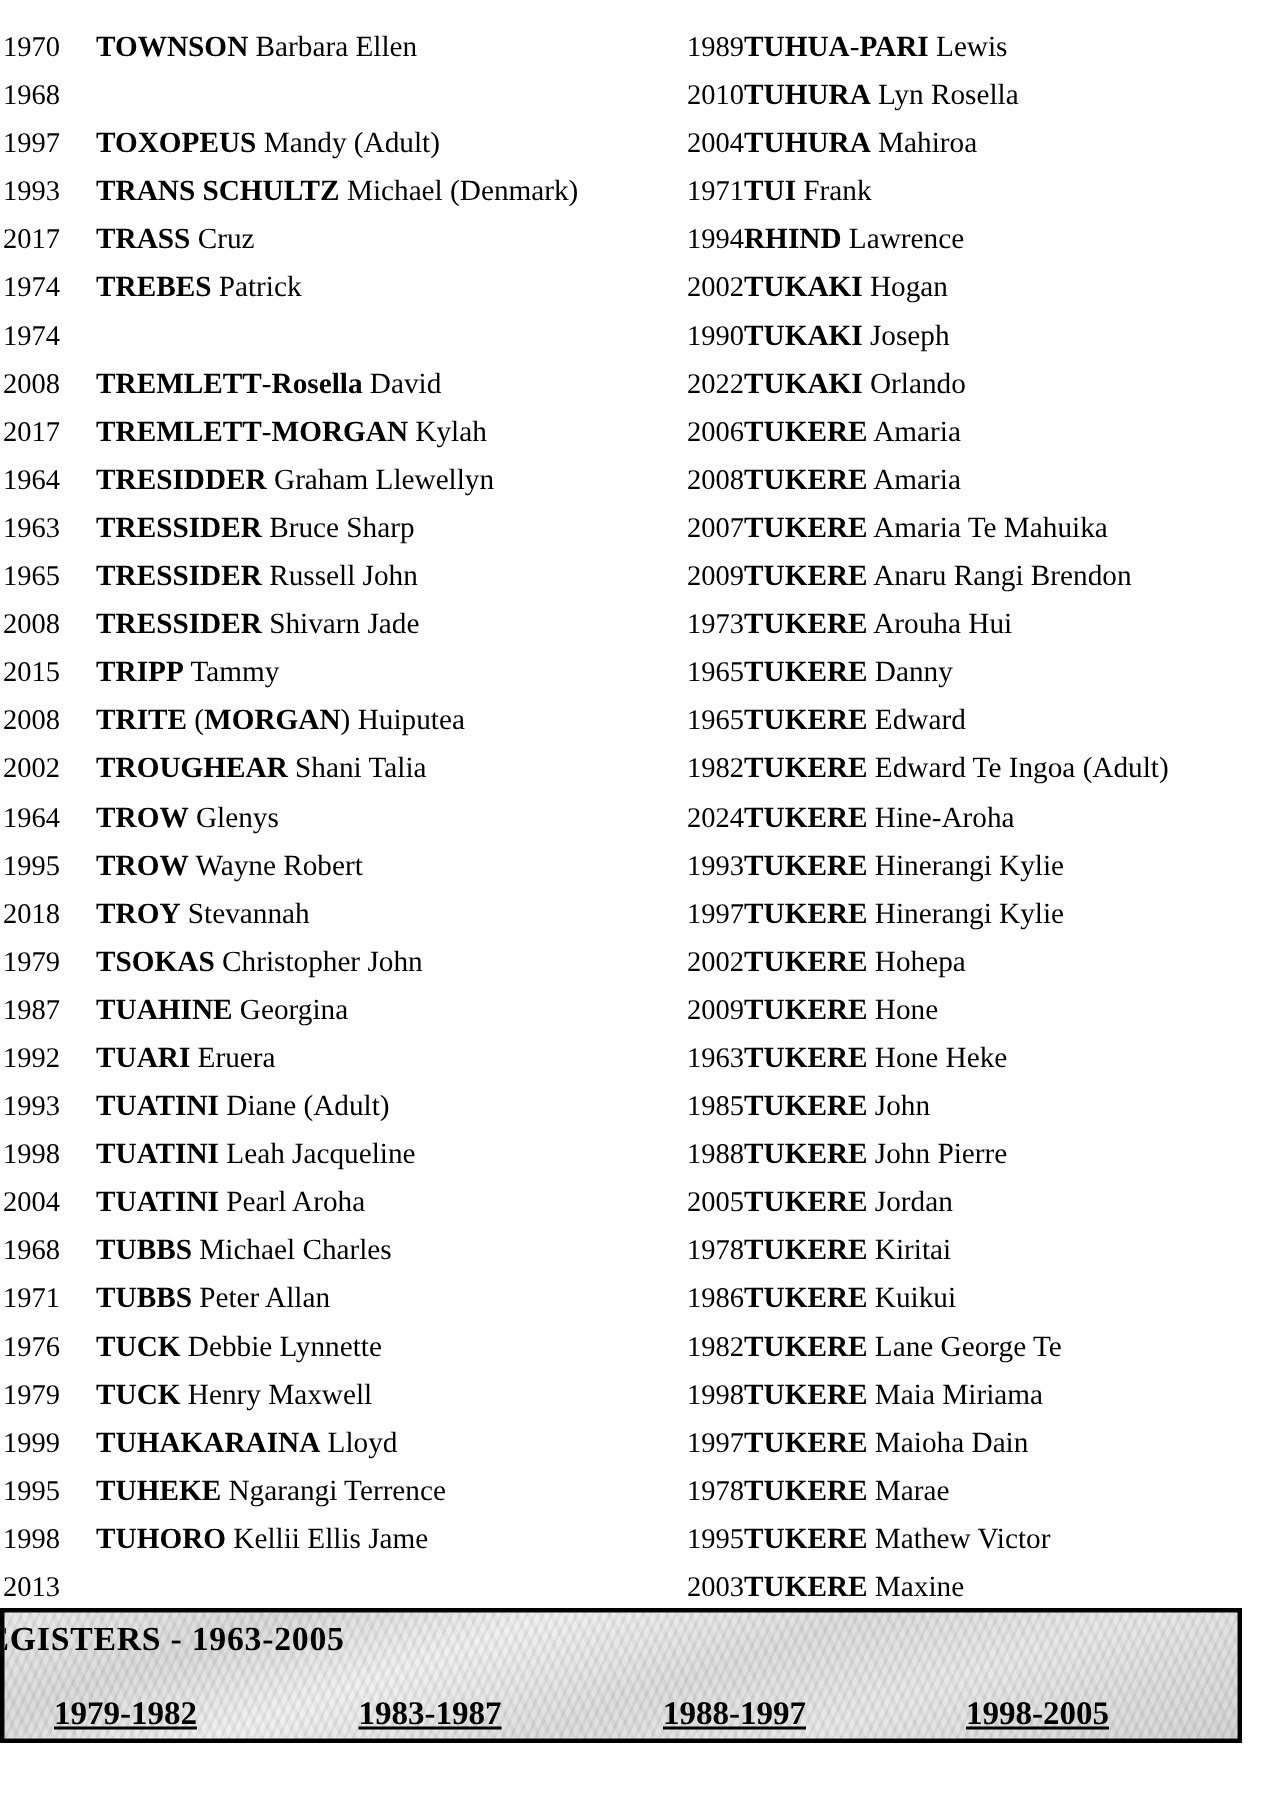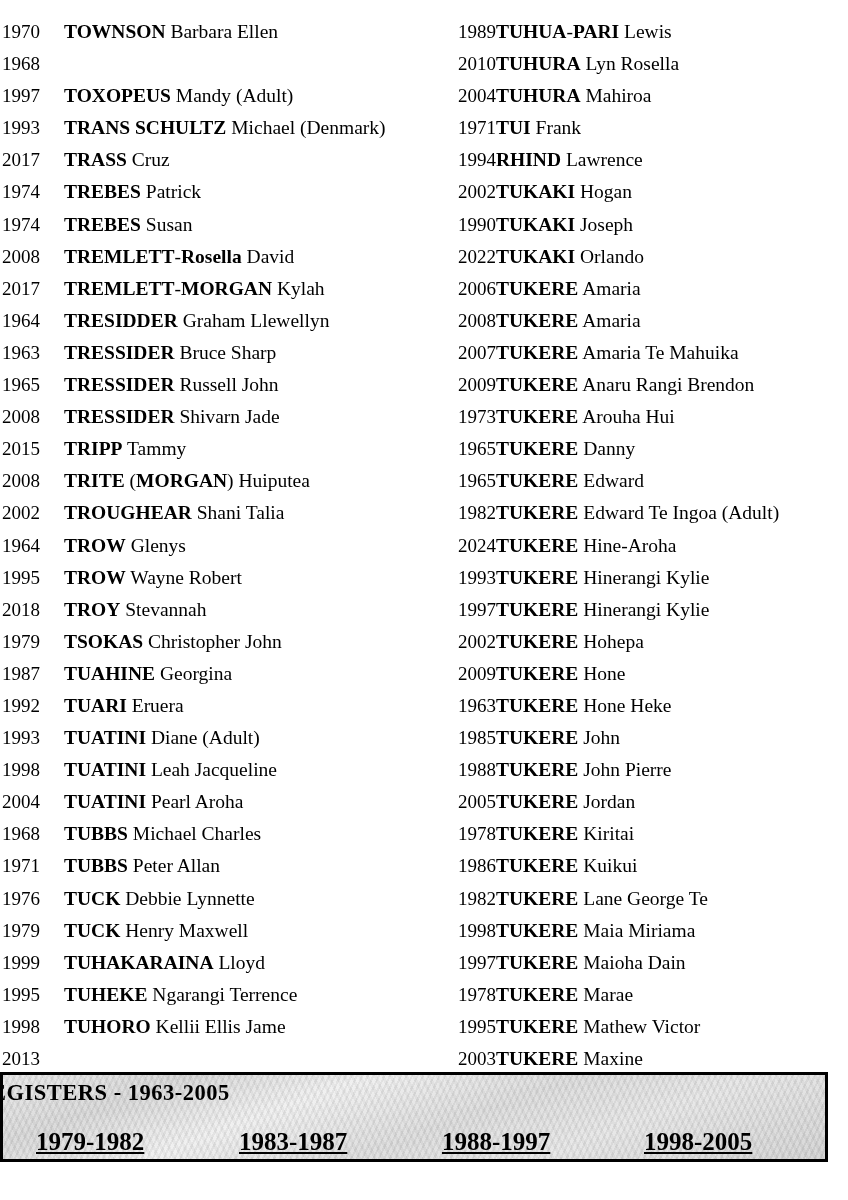--- a/index.html
+++ b/index.html
@@ -74,21 +74,21 @@
     position: absolute;
     left: 0;
     top: 46px;
     width: 828px;
     height: 42px;
     display: flex;
     flex-direction: row;
     align-items: center;
   }
   .banner-link {
-    font-size: 25px;
+    font-size: 22px;
     font-weight: bold;
     text-decoration: underline;
     color: #000;
     white-space: nowrap;
   }
   .bl1 { position: absolute; left: 33px; }
   .bl2 { position: absolute; left: 236px; }
   .bl3 { position: absolute; left: 439px; text-align: right; }
   .bl4 { position: absolute; left: 641px; }
 </style>
@@ -117,21 +117,20 @@
         <div class="entry">
           <span class="year">2017</span>
           <span class="name"><b>TRASS</b> Cruz</span>
         </div>
         <div class="entry">
           <span class="year">1974</span>
           <span class="name"><b>TREBES</b> Patrick</span>
         </div>
         <div class="entry">
           <span class="year">1974</span>
-          <span class="name"><b>TREBES</b> Susan</span>
         </div>
         <div class="entry">
           <span class="year">2008</span>
           <span class="name"><b>TREMLETT</b>-<b>Rosella</b> David</span>
         </div>
         <div class="entry">
           <span class="year">2017</span>
           <span class="name"><b>TREMLETT</b>-<b>MORGAN</b> Kylah</span>
         </div>
         <div class="entry">

